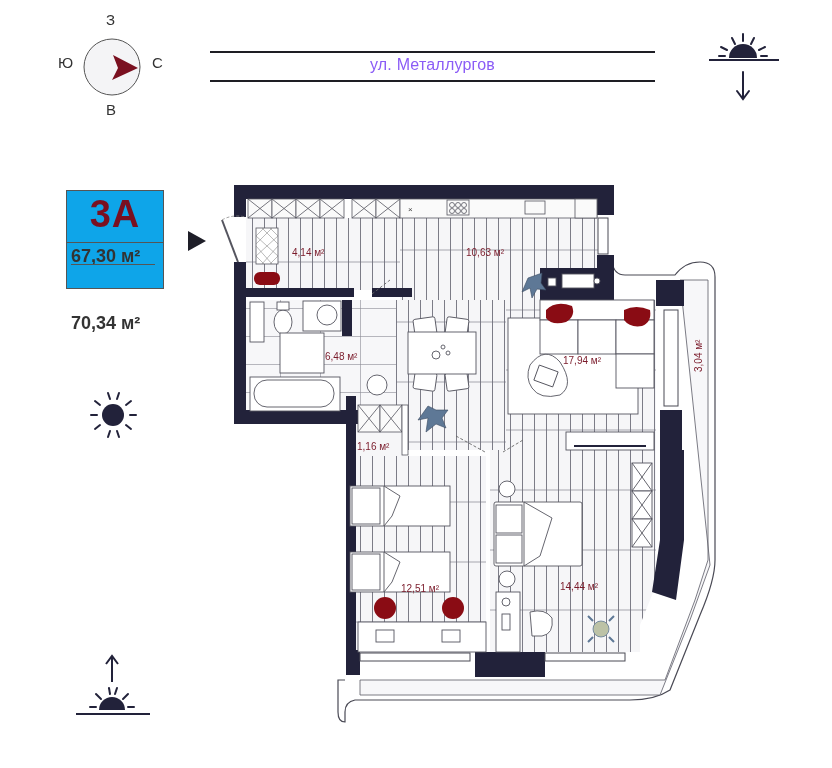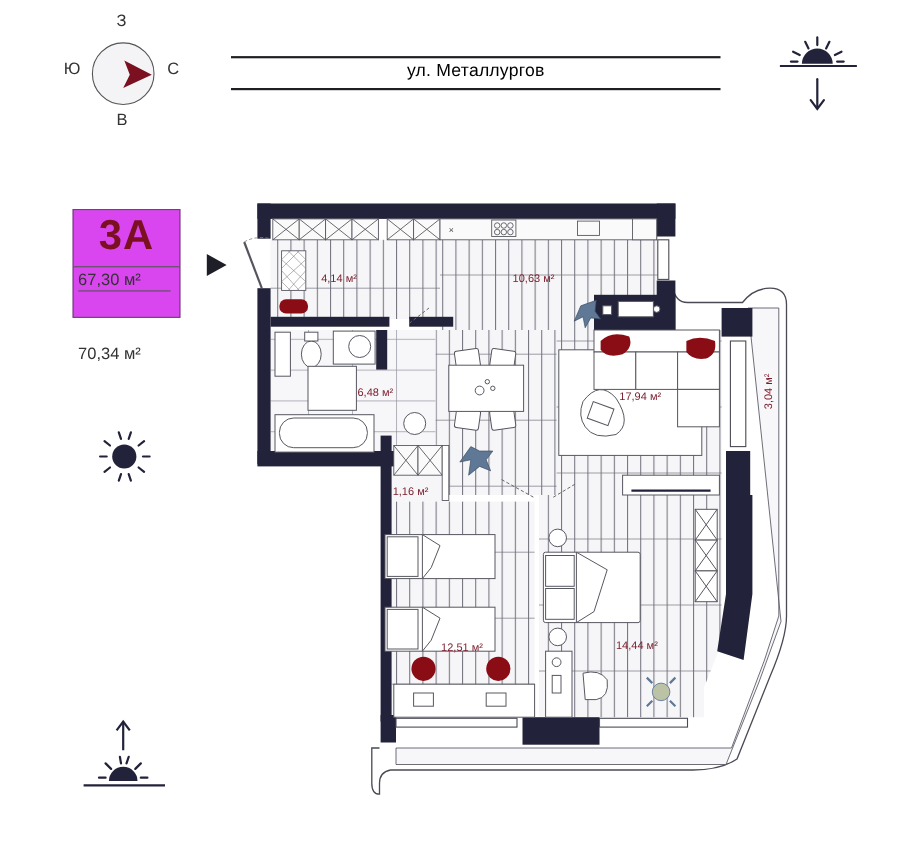--- a/index.html
+++ b/index.html
@@ -2,27 +2,27 @@
 <html><head>
   <meta charset="utf-8">
   <style>
     html, body { margin: 0; padding: 0; background: #ffffff; }
     body { width: 832px; height: 768px; position: relative; overflow: hidden;
            font-family: "Liberation Sans", sans-serif; color: #2a2a33; }
     .abs { position: absolute; }
     .compass-letter { position: absolute; font-size: 15px; color: #333; }
     .street-line { position: absolute; left: 210px; width: 445px; height: 2px; background: #1e1e24; }
     .street-name { position: absolute; left: 210px; width: 445px; top: 56px; text-align: center;
-                   font-size: 16px; color: #000000; letter-spacing: 0.2px; }
+                   font-size: 16px; color: #8b5cf6; letter-spacing: 0.2px; }
     .badge { position: absolute; left: 66px; top: 190px; width: 96px; height: 97px;
-             border: 1px solid #555; background: #d946ef; }
+             border: 1px solid #555; background: #0ea5e9; }
     .badge-title { position: absolute; left: 0; top: 2px; width: 96px; text-align: center;
                    font-size: 38px; font-weight: bold; color: #7a1020; letter-spacing: 1px; }
     .badge-sep1 { position: absolute; left: 0; top: 51px; width: 96px; height: 1px; background: #555; }
-    .badge-area { position: absolute; left: 4px; font-size: 15px; color: #333; white-space: nowrap; }
+    .badge-area { position: absolute; left: 4px; font-size: 18px; color: #333; white-space: nowrap; font-weight: bold; }
     .badge-sep2 { position: absolute; left: 4px; top: 73px; width: 84px; height: 1px; background: #555; }
     svg text { font-family: "Liberation Sans", sans-serif; }
   </style>
 </head>
 <body>
 
 <div class="abs" style="left:50px;top:5px;width:130px;height:115px;">
   <span class="compass-letter" style="left:56px;top:6px;">З</span>
   <span class="compass-letter" style="left:8px;top:49px;">Ю</span>
   <span class="compass-letter" style="left:102px;top:49px;">С</span>

